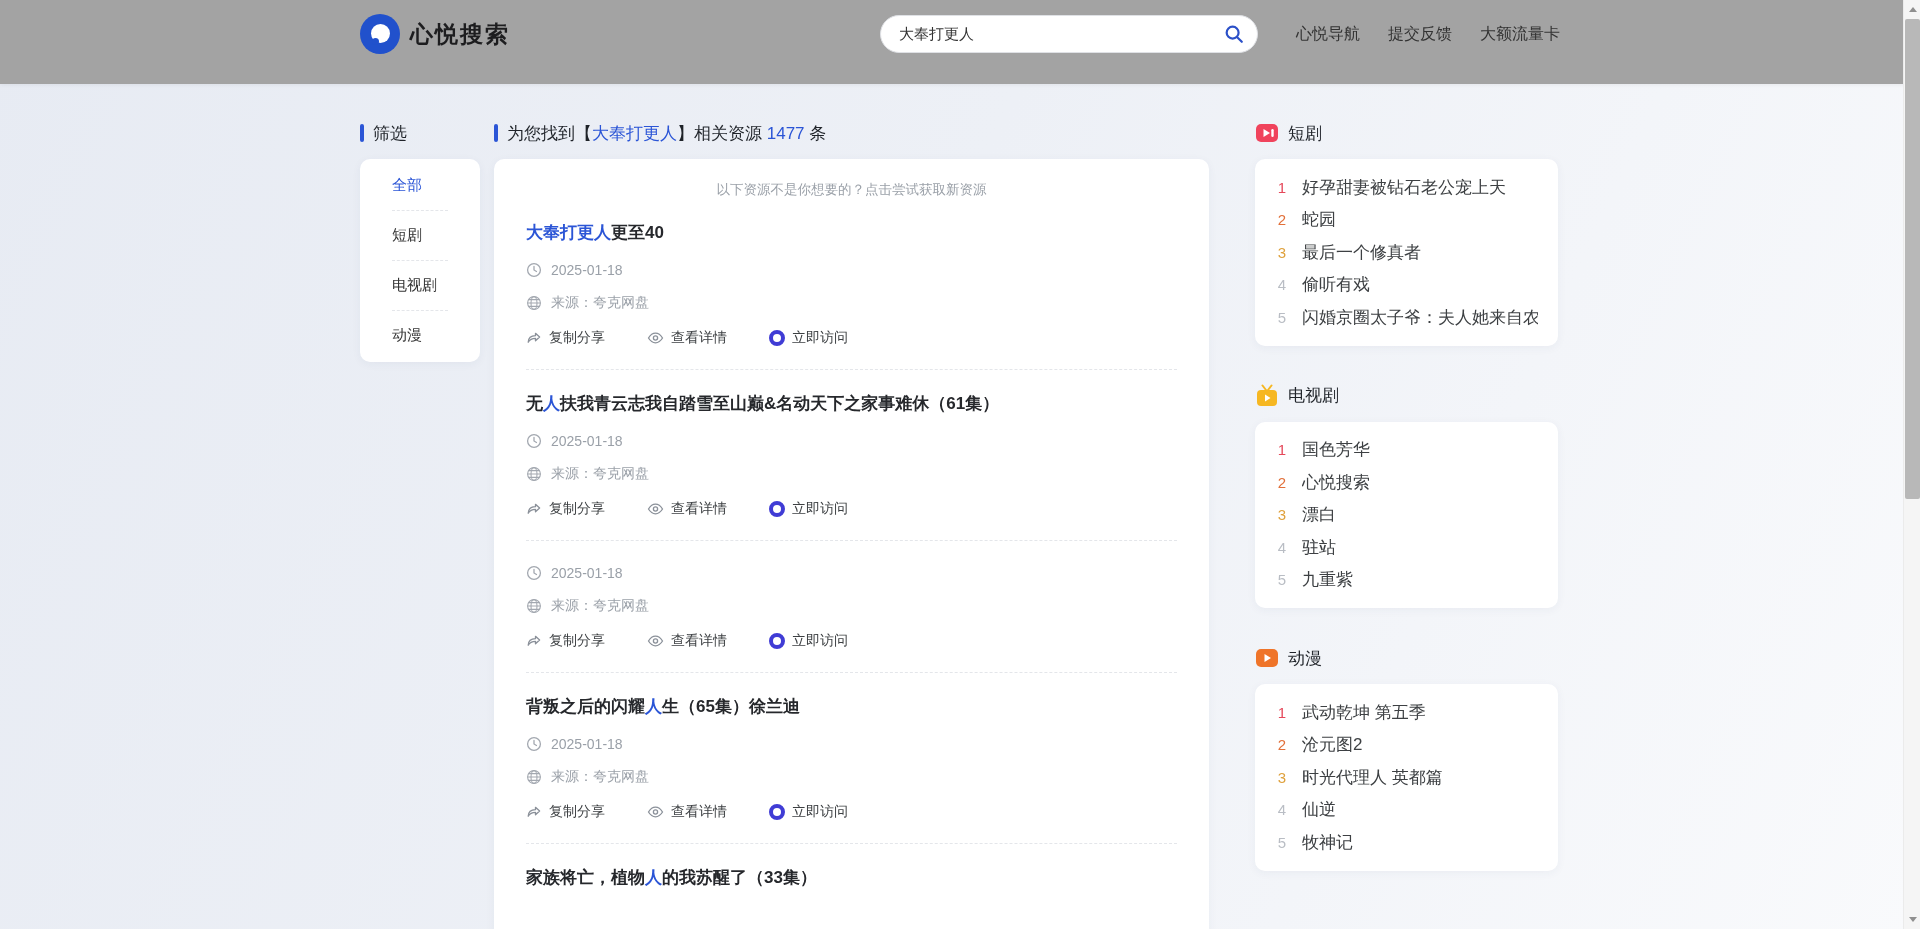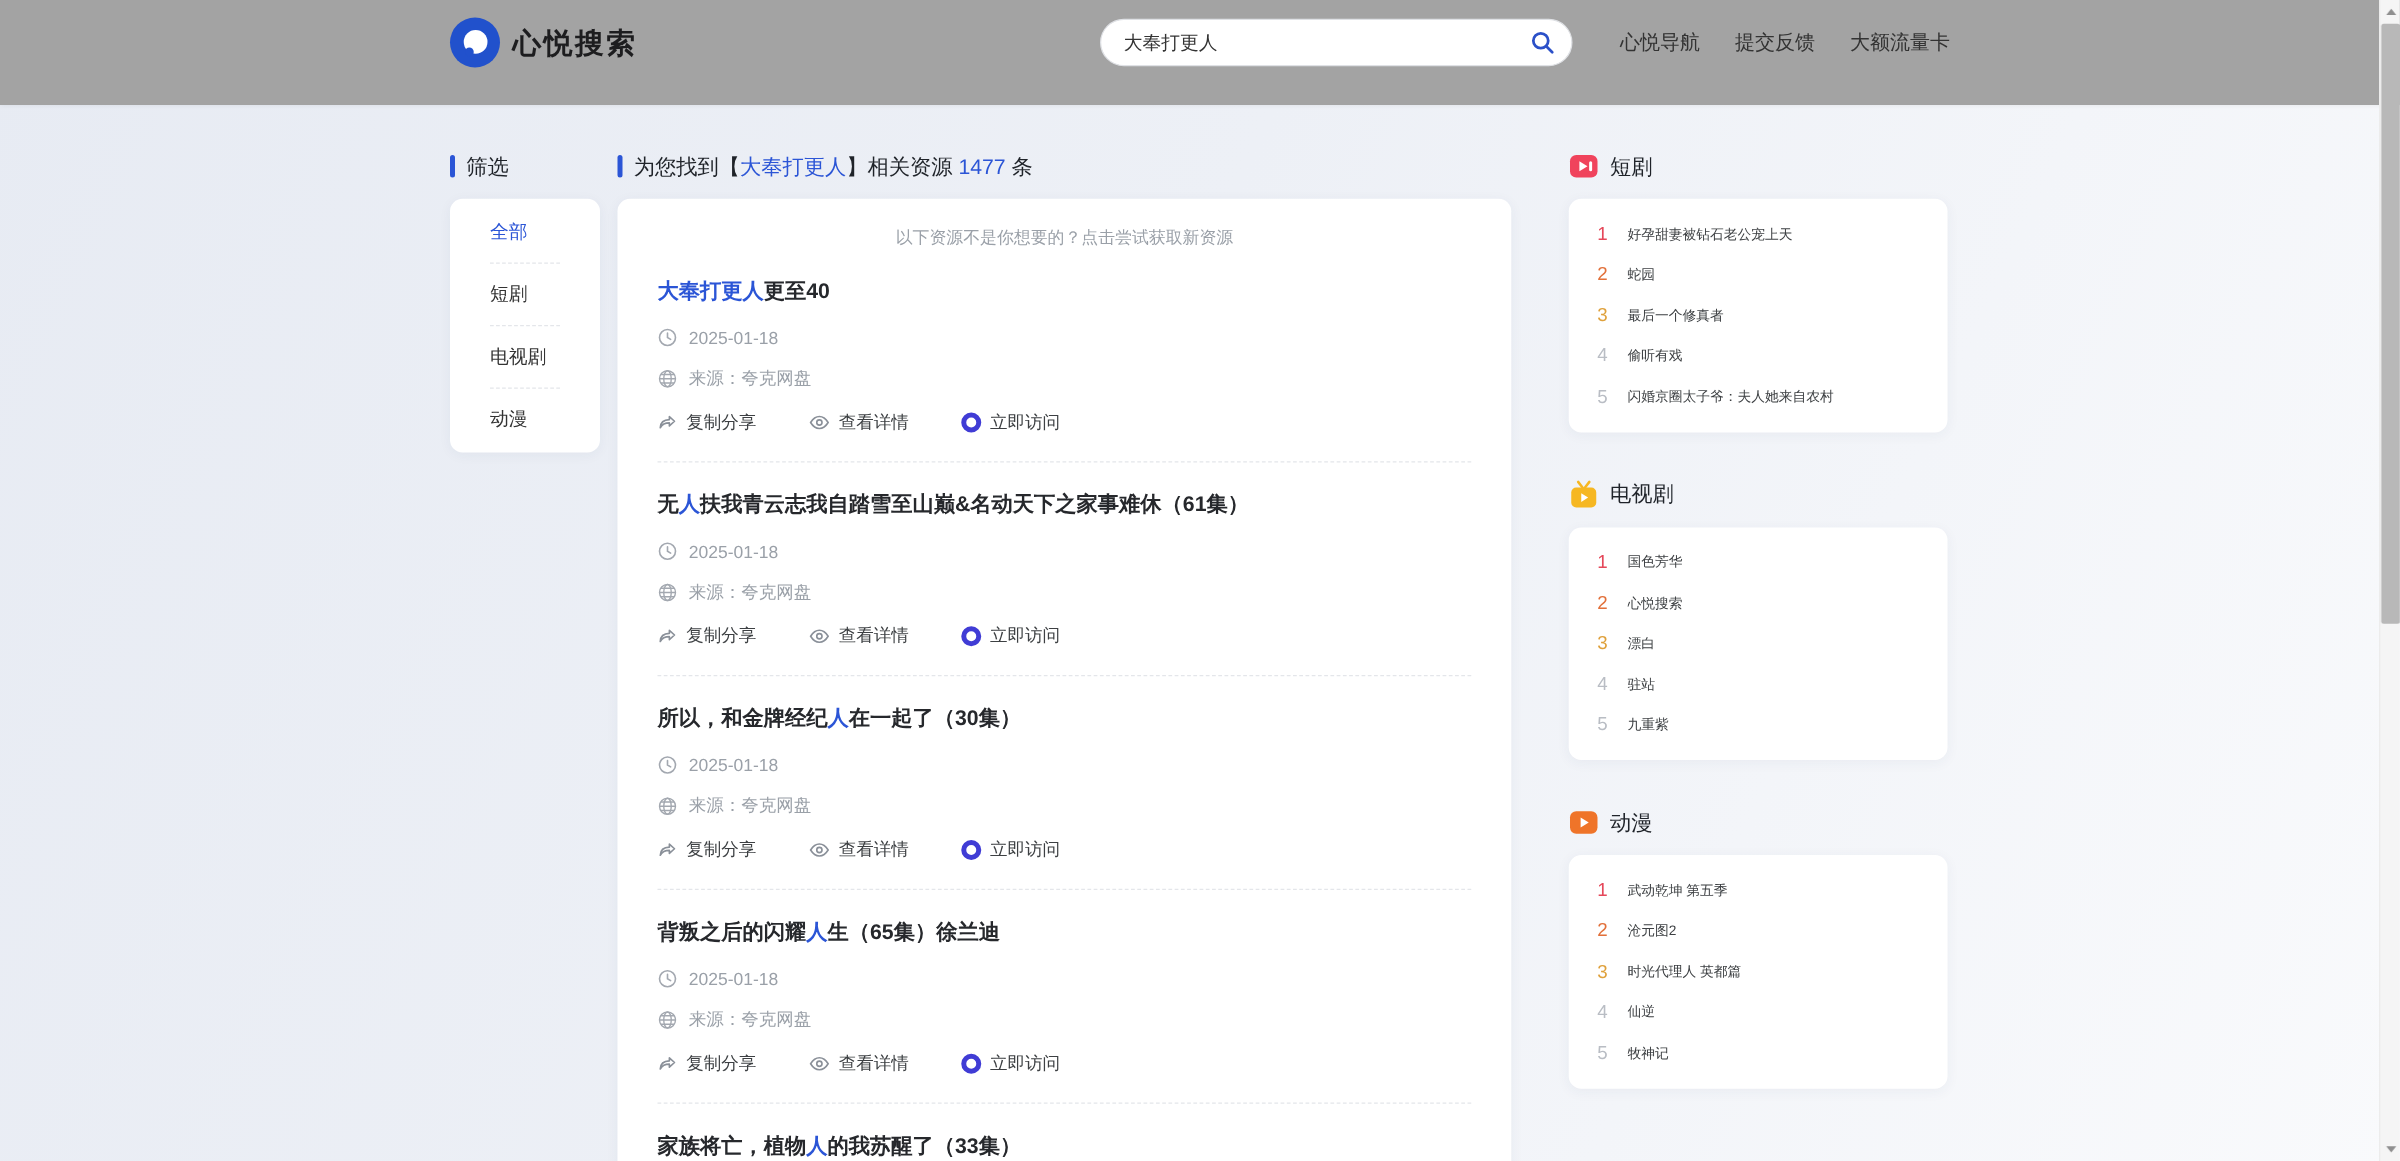--- a/index.html
+++ b/index.html
@@ -75,21 +75,21 @@
 
   
   .rank-sec + .rank-sec { margin-top:38px; }
   .rk-icon { width:24px; height:24px; margin-right:9px; display:inline-flex; }
   .rank-card { padding:12px 20px; }
   .rank-row { display:flex; align-items:center; height:32.5px; cursor:pointer; }
   .rank-num { width:14px; text-align:center; font-size:15px; margin-right:13px; flex:none; color:#b9bdc4; }
   .rank-num.rank-1 { color:#e5485a; }
   .rank-num.rank-2 { color:#e2703a; }
   .rank-num.rank-3 { color:#dfa13c; }
-  .rank-text { font-size:11px; color:#3d4043; white-space:nowrap; overflow:hidden; }
+  .rank-text { font-size:17px; color:#3d4043; white-space:nowrap; overflow:hidden; }
 
   
   .scrollbar { position:fixed; right:0; top:0; width:17px; height:929px; background:#f5f5f5; border-left:1px solid #ebebeb; z-index:50; cursor:pointer; }
   .sb-arrow { position:absolute; left:0; width:17px; height:17px; display:flex; align-items:center; justify-content:center; }
   .sb-arrow.up { top:1px; }
   .sb-arrow.down { bottom:1px; }
   .sb-arrow.up::before { content:""; border-left:4px solid transparent; border-right:4px solid transparent; border-bottom:5px solid #8f8f8f; }
   .sb-arrow.down::before { content:""; border-left:4px solid transparent; border-right:4px solid transparent; border-top:5px solid #8f8f8f; }
   .sb-thumb { position:absolute; left:1px; top:19px; width:15px; height:480px; background:#b8b8b8; border-radius:2px; }
 </style>
@@ -212,21 +212,20 @@
         <span class="a-label">查看详情</span>
       </span>
       <span class="action">
         <span class="donut"></span>
         <span class="a-label">立即访问</span>
       </span>
     </div>
   </div>
 
   <div class="result">
-    <h3 class="r-title"><span>所以，和金牌经纪</span><span class="hl">人</span><span>在一起了（30集）</span></h3>
     <div class="meta m1">
       <svg width="16" height="16" viewBox="0 0 16 16" fill="none" stroke="#a3a8b0" stroke-width="1.3" stroke-linecap="round">
         <circle cx="8" cy="8" r="6.4"></circle>
                 <path d="M8 4.5 V8 L10.5 9.5"></path>
       </svg>
       <span class="m-date">2025-01-18</span>
     </div>
     <div class="meta m2">
       <svg width="16" height="16" viewBox="0 0 16 16" fill="none" stroke="#a3a8b0" stroke-width="1.1">
         <circle cx="8" cy="8" r="6.4"></circle>

